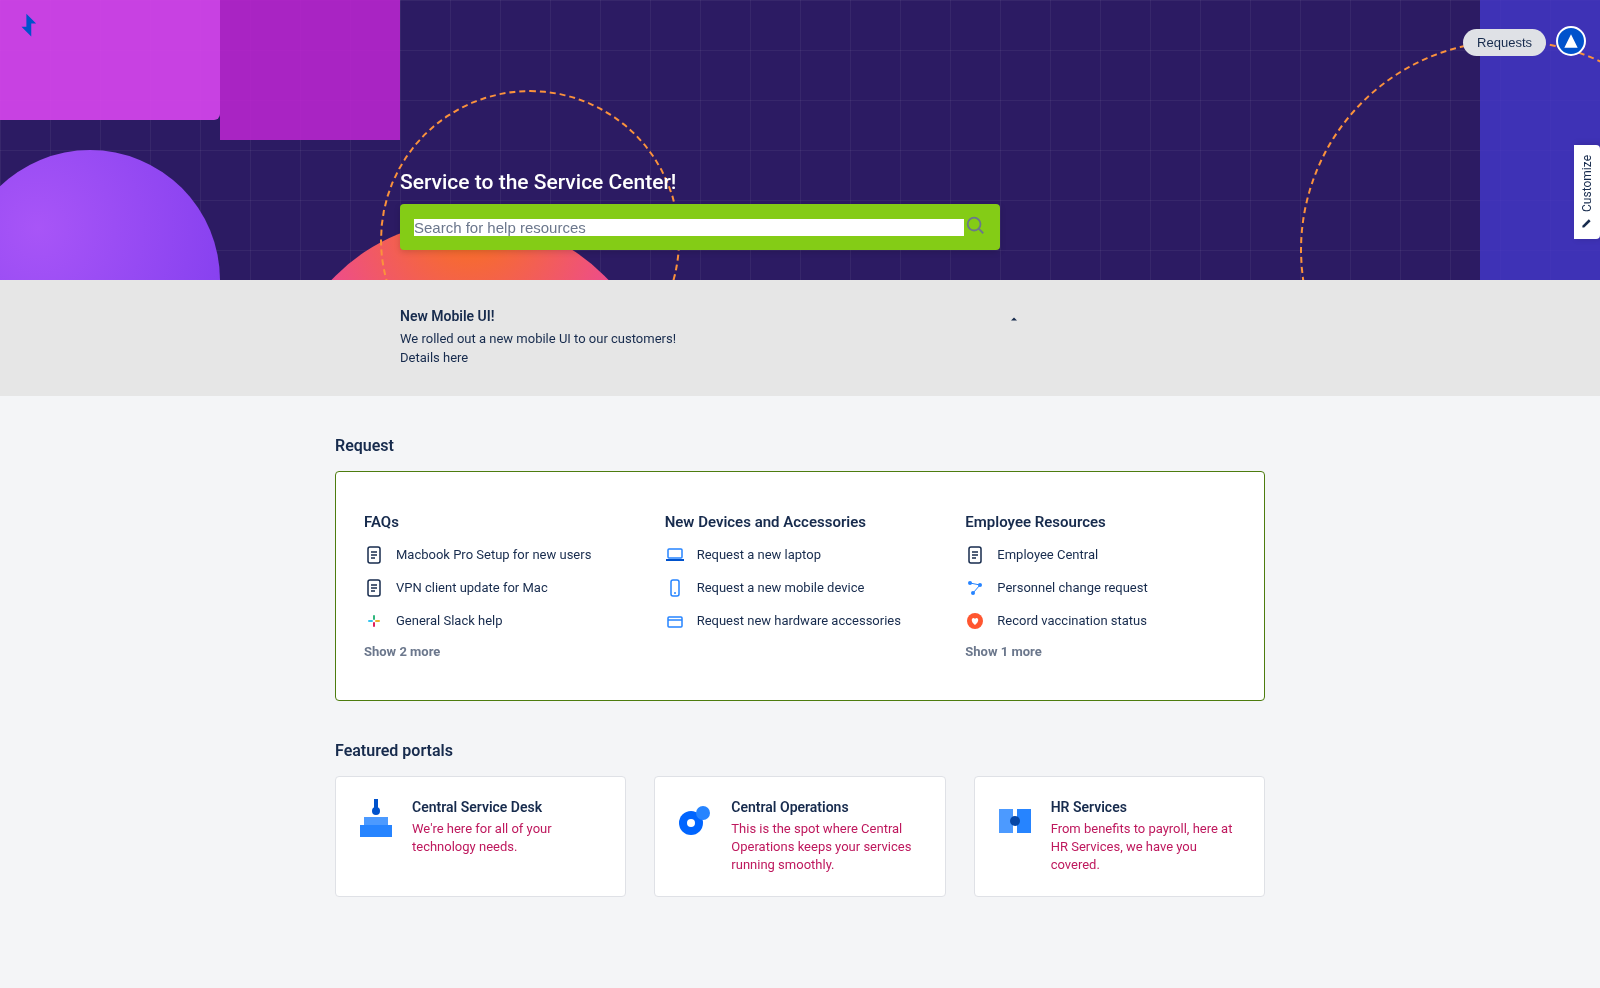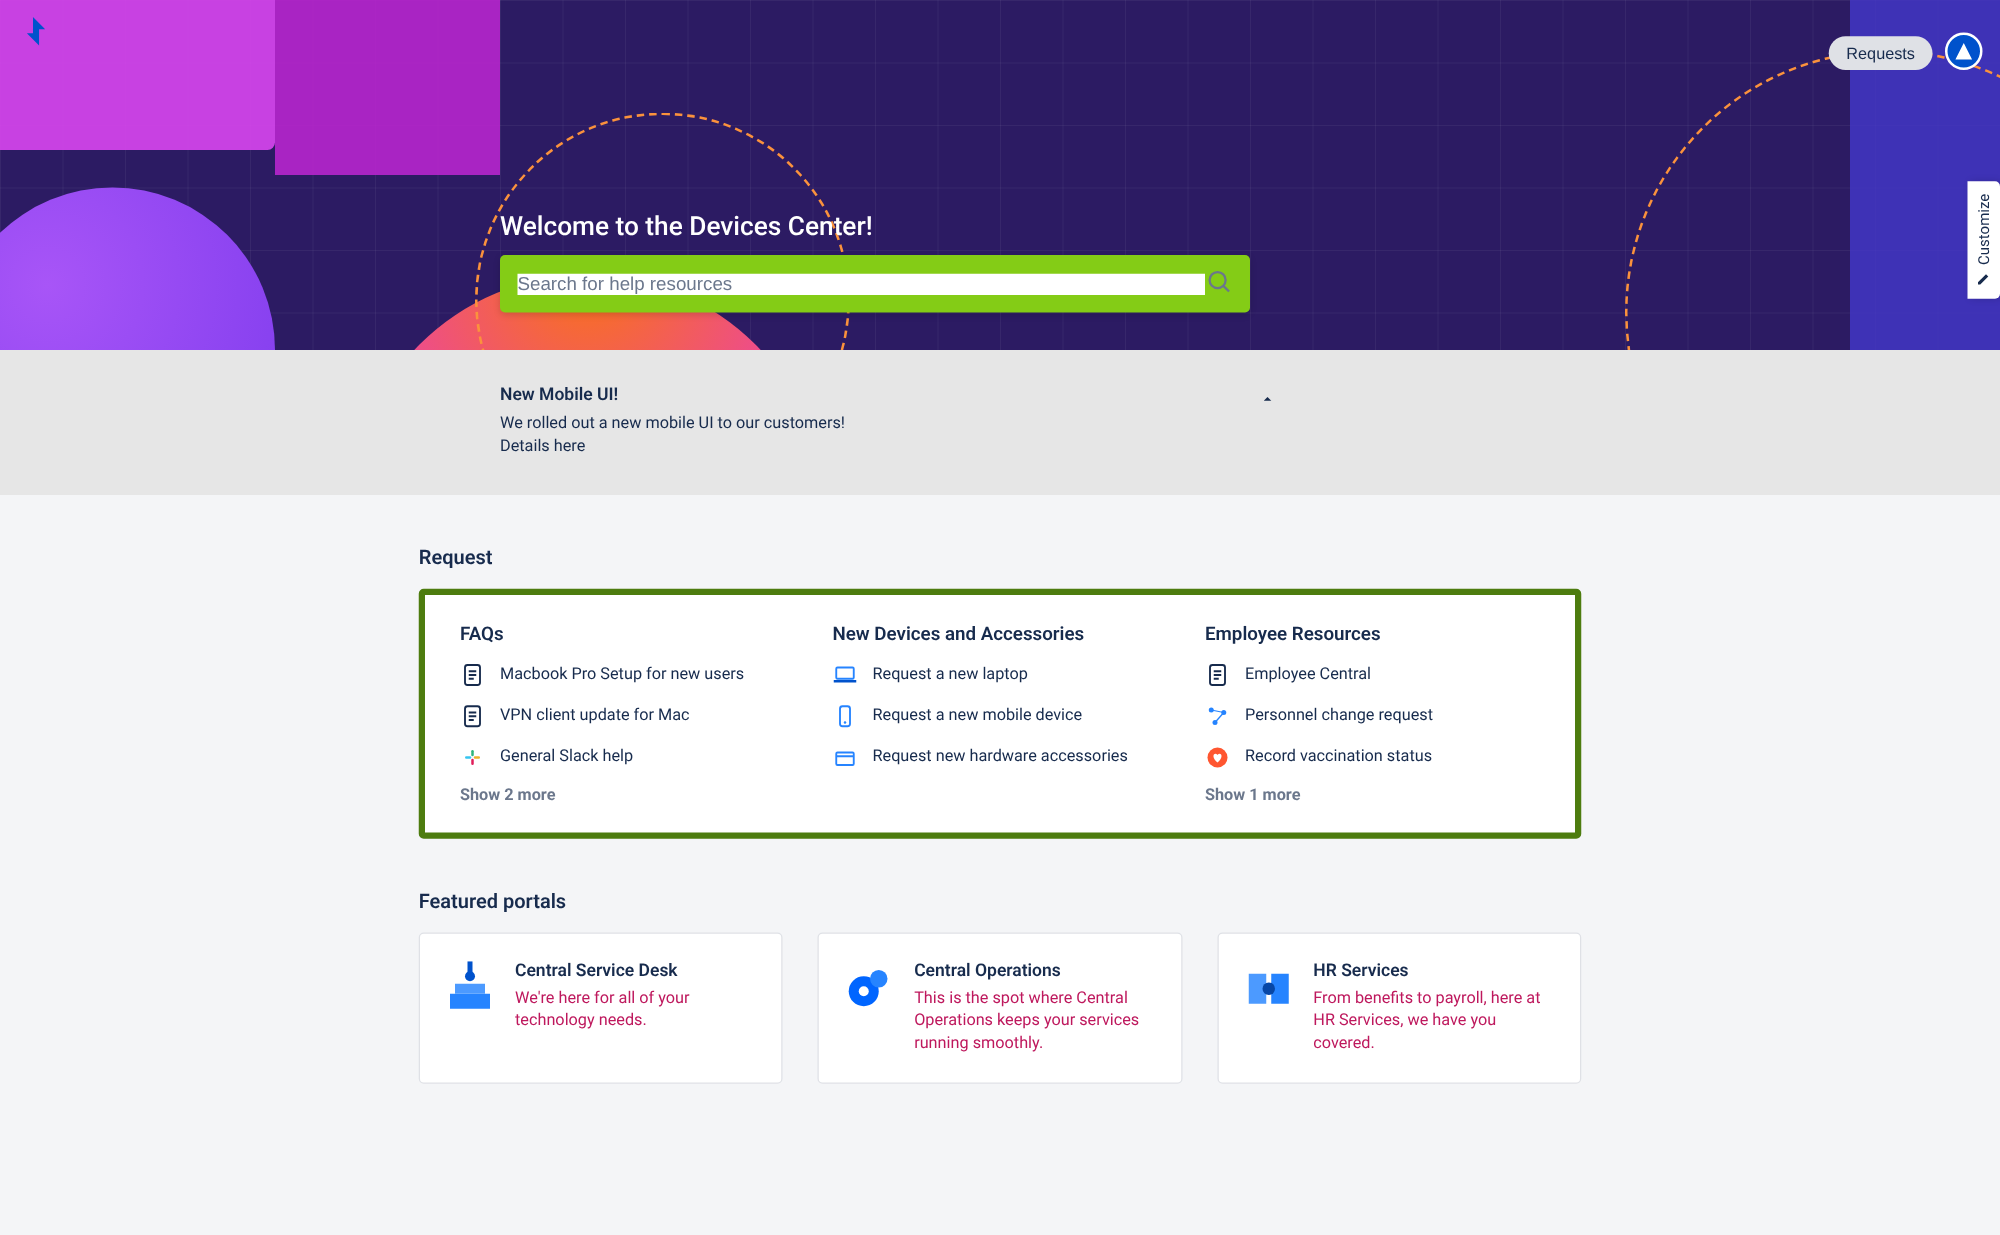--- a/index.html
+++ b/index.html
@@ -76,22 +76,22 @@
 .announcement-title { font-weight: 600; font-size: 14px; color: #172B4D; margin-bottom: 6px; }
 .announcement-text { font-size: 13px; color: #172B4D; line-height: 1.45; }
 .announcement-caret { position: absolute; right: 0; top: 2px; cursor: pointer; }
 .announcement-caret svg { width: 12px; height: 12px; fill: #172B4D; }
 
 
 .main { max-width: 930px; margin: 0 auto; padding: 40px 0 60px; }
 .section-title { font-size: 16px; font-weight: 600; color: #172B4D; margin-bottom: 16px; }
 
 .topics-card {
-  background: #fff; border: 5px solid #4d7c0f; border-radius: 4px;
-  padding: 22px 28px; margin-bottom: 40px;
+  background: #fff; border: 1px solid #4d7c0f; border-radius: 4px;
+  padding: 41px 28px; margin-bottom: 40px;
   display: grid; grid-template-columns: 1fr 1fr 1fr; gap: 30px;
 }
 .topic-col h3 { font-size: 15px; font-weight: 600; color: #172B4D; margin-bottom: 14px; }
 .topic-item {
   display: flex; align-items: center; gap: 12px; margin-bottom: 13px;
   font-size: 13px; color: #172B4D; cursor: pointer;
 }
 .topic-icon { width: 20px; height: 20px; flex-shrink: 0; display: flex; align-items: center; justify-content: center; }
 .show-more { font-size: 13px; color: #6b778c; margin-top: 6px; cursor: pointer; font-weight: bold; }
 
@@ -130,21 +130,21 @@
   <div class="hero-actions">
     <button class="btn-requests">Requests</button>
     <div class="avatar">
       <svg viewBox="0 0 24 24">
           <path d="M12 2 L2 22 L22 22 Z M12 7 L7 18 L17 18 Z"></path>
         </svg>
     </div>
   </div>
 
   <div class="hero-content">
-    <div class="hero-title">Welcome to the Devices Center!</div>
+    <div class="hero-title">Service to the Service Center!</div>
     <div class="searchbox">
       <input type="text" placeholder="Search for help resources" style="">
       <span>
         <svg viewBox="0 0 24 24">
             <circle cx="11" cy="11" r="7"></circle>
             <line x1="21" y1="21" x2="16" y2="16"></line>
           </svg>
       </span>
     </div>
   </div>

